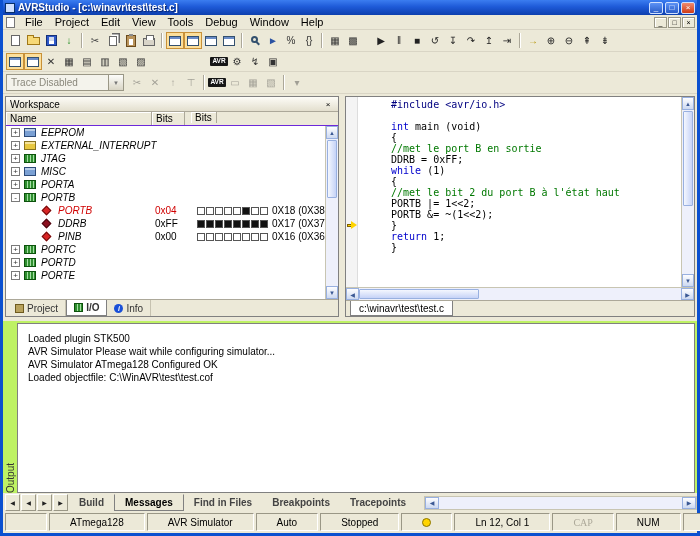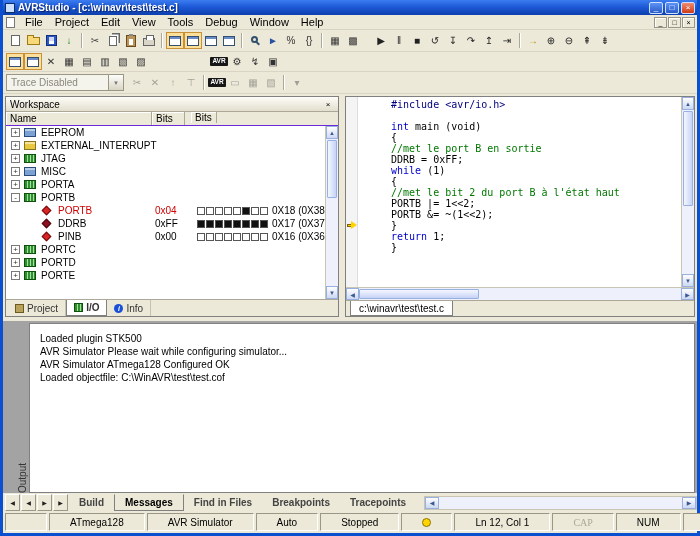--- a/index.html
+++ b/index.html
@@ -90,21 +90,21 @@
   .trow.reg{padding-left:34px;}
   .expander{width:9px;height:9px;flex:0 0 9px;border:1px solid #7a7a7a;background:#fff;
     font-size:8px;line-height:7px;text-align:center;margin-right:4px;color:#333;}
   .ticon{width:12px;height:9px;flex:0 0 12px;margin-right:5px;}
   .ticon.mem{background:#7aa0d4;border:1px solid #2c4a78;box-shadow:inset 0 2px 0 #b9cde8;}
   .ticon.int{background:#e8c840;border:1px solid #8a7420;box-shadow:inset 0 2px 0 #f6e49a;}
   .ticon.port{background:repeating-linear-gradient(90deg,#2f8f2f 0 2px,#a5dfa5 2px 3px);border:1px solid #0c520c;}
   .ticon.reg-bright,.ticon.reg-dark{width:7px;height:7px;flex:0 0 7px;transform:rotate(45deg);margin:0 8px 0 3px;}
   .ticon.reg-bright{background:#d92525;border:1px solid #6e0d0d;}
   .ticon.reg-dark{background:#8f1020;border:1px solid #4a0710;}
-  .tlabel{overflow:hidden;}
+  .tlabel{overflow:hidden;font-style:italic;}
   .trow.changed .tlabel,.trow.changed .tvalue{color:#d00000;}
   .tvalue{position:absolute;left:149px;}
   .bits{position:absolute;left:191px;display:flex;gap:1px;}
   .bit{width:8px;height:8px;border:1px solid #555;background:#fff;}
   .bit.on{background:#111;}
   .taddr{position:absolute;left:266px;color:#000;}
   
   .vscroll{width:13px;flex:0 0 13px;display:flex;flex-direction:column;background:#eef0fb;border-left:1px solid #c8c5b2;}
   .sb-btn{height:13px;flex:0 0 13px;background:linear-gradient(#fdfdff,#cdd9f1);border:1px solid #98b0e0;
     font-size:6px;display:flex;align-items:center;justify-content:center;color:#3a5894;}
@@ -141,21 +141,21 @@
   .seg-plain{color:#000;}
   .hscroll{height:13px;flex:0 0 13px;display:flex;background:#eef0fb;border-top:1px solid #c8c5b2;}
   .hscroll .sb-btn{width:13px;height:100%;flex:0 0 13px;}
   .hscroll .sb-track{flex:1;position:relative;}
   .hscroll .sb-thumb{top:1px;bottom:1px;left:0;right:auto;width:120px;background:linear-gradient(#f4f7fe,#c6d3f7);}
   .ed-tabs{height:16px;flex:0 0 16px;background:#ece9d8;border-top:1px solid #aca899;display:flex;padding-left:4px;}
   .ed-tab{display:flex;align-items:center;padding:0 8px;font-size:10px;background:#fff;
     border:1px solid #808080;border-top:none;}
 
   
-  .output{height:172px;flex:0 0 172px;display:flex;background:#a3a3a3;padding:2px 2px 0 12px;}
+  .output{height:172px;flex:0 0 172px;display:flex;background:#bef264;padding:2px 2px 0 0;}
   .out-strip{width:14px;flex:0 0 14px;display:flex;justify-content:center;padding-top:10px;}
   .out-label{writing-mode:vertical-rl;transform:rotate(180deg);font-size:10px;color:#333;}
   .out-body{flex:1;background:#fff;border:1px solid #808080;padding:8px 10px;font-size:10px;line-height:13px;overflow:hidden;}
   .out-line{white-space:nowrap;}
 
   .out-tabs{height:18px;flex:0 0 18px;display:flex;align-items:stretch;background:#ece9d8;padding:1px 0 0 2px;}
   .vcr{width:15px;display:flex;align-items:center;justify-content:center;font-size:6px;color:#222;
     background:#ece9d8;border:1px solid #fff;border-right-color:#9a9786;border-bottom-color:#9a9786;margin-right:1px;}
   .otab{display:flex;align-items:center;padding:0 10px;font-size:10px;color:#444;font-weight:bold;}
   .otab.active{background:#ece9d8;border:1px solid #808080;border-top:1px solid #ece9d8;font-weight:bold;color:#000;}

